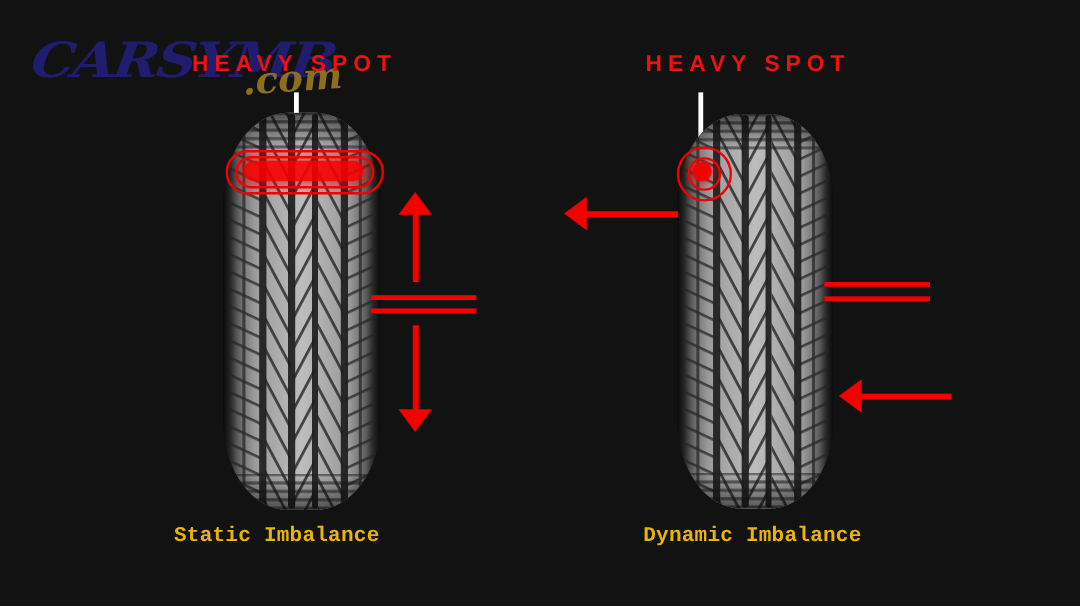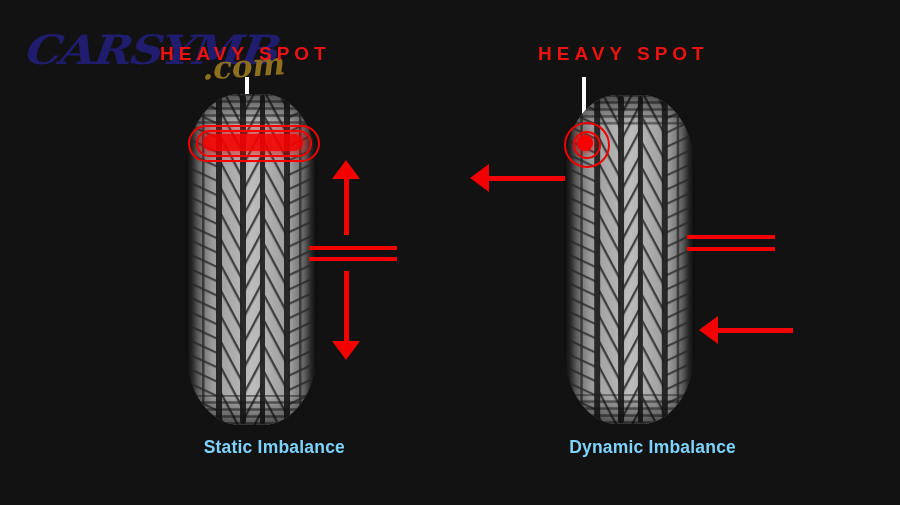--- a/index.html
+++ b/index.html
@@ -87,23 +87,24 @@
   #axle-r1{left:687px;top:235px;width:88px;}
   #axle-r2{left:687px;top:247px;width:88px;}
 
   #dyn-top-head{left:470px;top:164px;}
   #dyn-top-shaft{left:488px;top:176px;width:77px;}
   #dyn-bot-head{left:699px;top:316px;}
   #dyn-bot-shaft{left:717px;top:328px;width:76px;}
 
   
   .caption{
-    width:200px;text-align:right;color:#7dd3fc;
+    width:200px;text-align:left;color:#eab308;
     font-size:17.5px;font-weight:bold;letter-spacing:.2px;
     white-space:nowrap;
+    font-family:Liberation Mono, monospace;
   }
   #caption-left{left:145px;top:437px;}
   #caption-right{left:536px;top:437px;}
 </style>
 </head>
 <body>
 
 <svg width="0" height="0" style="position:absolute">
   <defs>
     <linearGradient id="tireBody" x1="0" y1="0" x2="1" y2="0">

